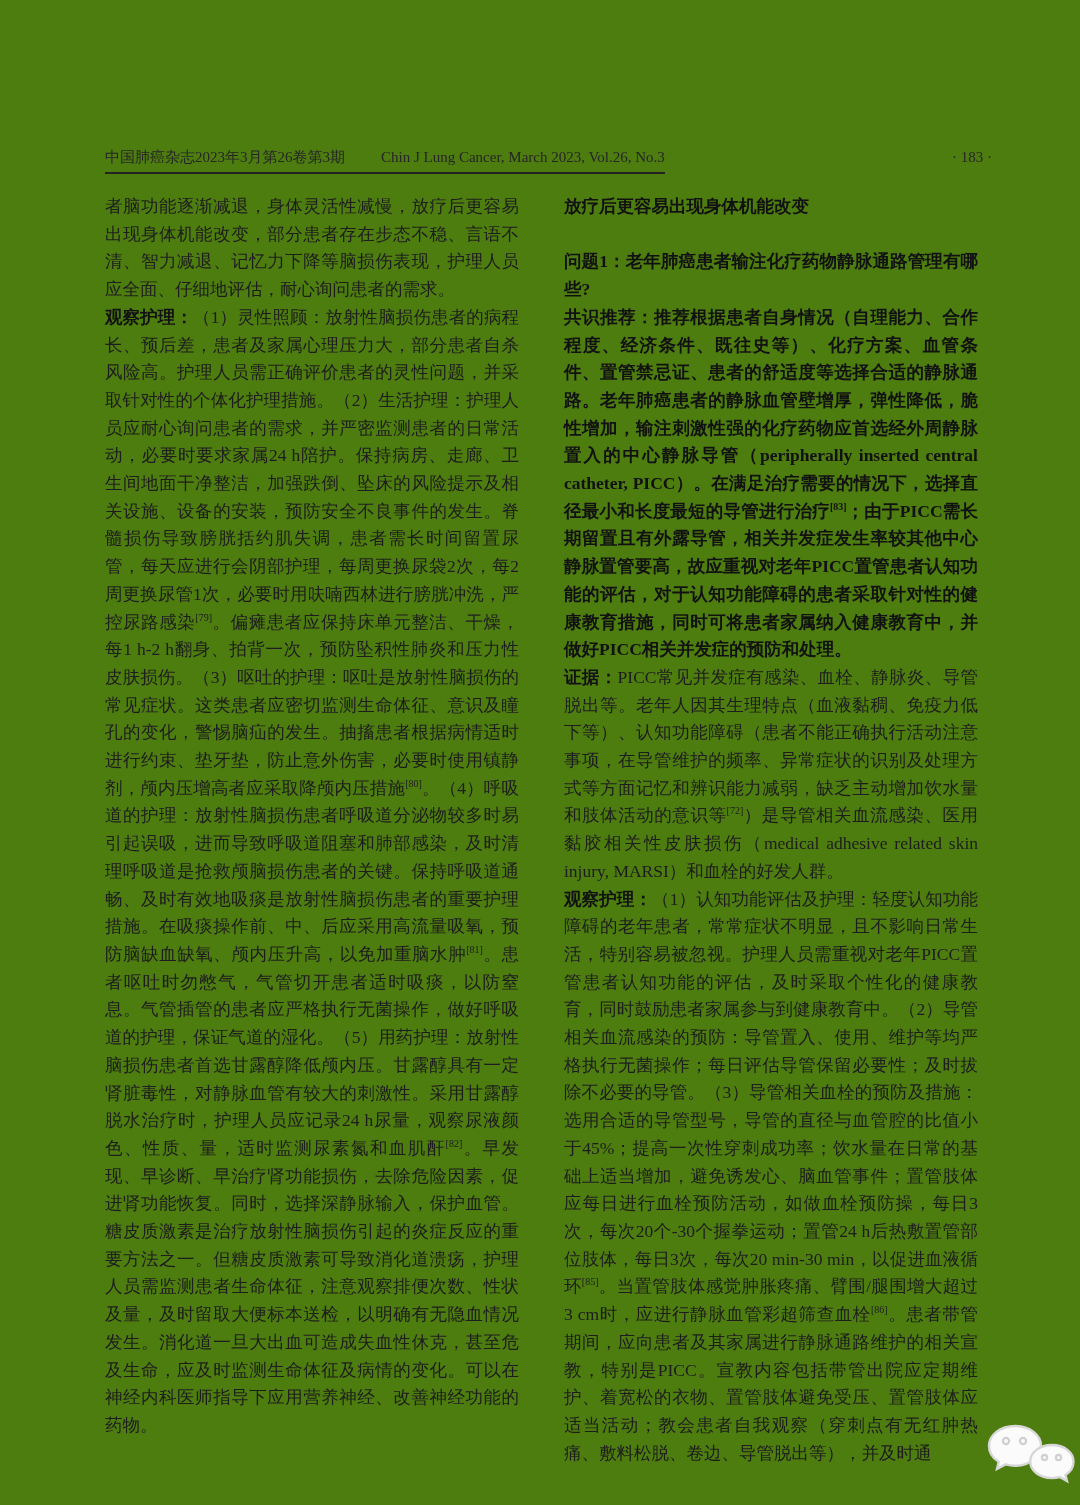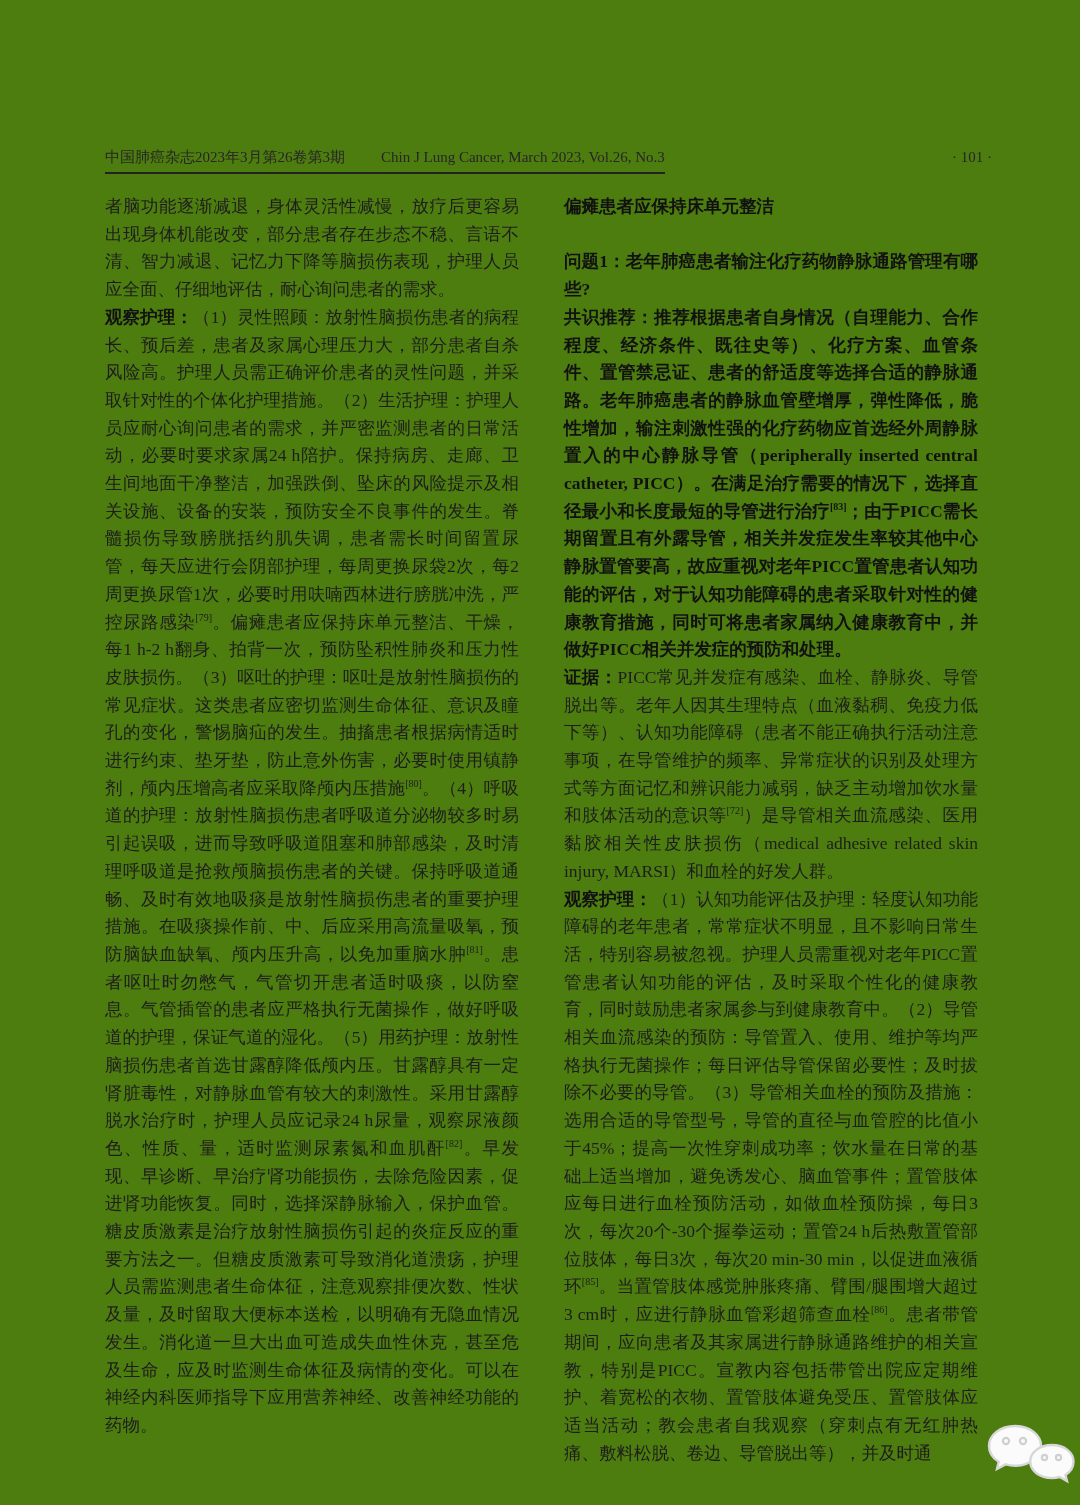--- a/index.html
+++ b/index.html
@@ -85,30 +85,30 @@
 </style>
 </head>
 <body>
 
 <div class="page">
 
   <header class="page-header">
     <div class="header-left">
       <span class="cn">中国肺癌杂志2023年3月第26卷第3期</span><span class="en">Chin J Lung Cancer, March 2023, Vol.26, No.3</span>
     </div>
-    <div class="page-number">· 101 ·</div>
+    <div class="page-number">· 183 ·</div>
   </header>
 
   <main class="columns">
     <section class="column" id="col-left">
         <p class="para"><span>者脑功能逐渐减退，身体灵活性减慢，放疗后更容易出现身体机能改变，部分患者存在步态不稳、言语不清、智力减退、记忆力下降等脑损伤表现，护理人员应全面、仔细地评估，耐心询问患者的需求。</span></p>
         <p class="para"><span class="b">观察护理：</span><span>（1）灵性照顾：放射性脑损伤患者的病程长、预后差，患者及家属心理压力大，部分患者自杀风险高。护理人员需正确评价患者的灵性问题，并采取针对性的个体化护理措施。（2）生活护理：护理人员应耐心询问患者的需求，并严密监测患者的日常活动，必要时要求家属24 h陪护。保持病房、走廊、卫生间地面干净整洁，加强跌倒、坠床的风险提示及相关设施、设备的安装，预防安全不良事件的发生。脊髓损伤导致膀胱括约肌失调，患者需长时间留置尿管，每天应进行会阴部护理，每周更换尿袋2次，每2周更换尿管1次，必要时用呋喃西林进行膀胱冲洗，严控尿路感染</span><sup>[79]</sup><span>。偏瘫患者应保持床单元整洁、干燥，每1 h-2 h翻身、拍背一次，预防坠积性肺炎和压力性皮肤损伤。（3）呕吐的护理：呕吐是放射性脑损伤的常见症状。这类患者应密切监测生命体征、意识及瞳孔的变化，警惕脑疝的发生。抽搐患者根据病情适时进行约束、垫牙垫，防止意外伤害，必要时使用镇静剂，颅内压增高者应采取降颅内压措施</span><sup>[80]</sup><span>。（4）呼吸道的护理：放射性脑损伤患者呼吸道分泌物较多时易引起误吸，进而导致呼吸道阻塞和肺部感染，及时清理呼吸道是抢救颅脑损伤患者的关键。保持呼吸道通畅、及时有效地吸痰是放射性脑损伤患者的重要护理措施。在吸痰操作前、中、后应采用高流量吸氧，预防脑缺血缺氧、颅内压升高，以免加重脑水肿</span><sup>[81]</sup><span>。患者呕吐时勿憋气，气管切开患者适时吸痰，以防窒息。气管插管的患者应严格执行无菌操作，做好呼吸道的护理，保证气道的湿化。（5）用药护理：放射性脑损伤患者首选甘露醇降低颅内压。甘露醇具有一定肾脏毒性，对静脉血管有较大的刺激性。采用甘露醇脱水治疗时，护理人员应记录24 h尿量，观察尿液颜色、性质、量，适时监测尿素氮和血肌酐</span><sup>[82]</sup><span>。早发现、早诊断、早治疗肾功能损伤，去除危险因素，促进肾功能恢复。同时，选择深静脉输入，保护血管。糖皮质激素是治疗放射性脑损伤引起的炎症反应的重要方法之一。但糖皮质激素可导致消化道溃疡，护理人员需监测患者生命体征，注意观察排便次数、性状及量，及时留取大便标本送检，以明确有无隐血情况发生。消化道一旦大出血可造成失血性休克，甚至危及生命，应及时监测生命体征及病情的变化。可以在神经内科医师指导下应用营养神经、改善神经功能的药物。</span></p>
       </section>
     <section class="column" id="col-right">
-        <p class="para heading"><span class="b">偏瘫患者应保持床单元整洁</span></p>
+        <p class="para heading"><span class="b">放疗后更容易出现身体机能改变</span></p>
         <p class="para"><span class="b">问题1：老年肺癌患者输注化疗药物静脉通路管理有哪些?</span></p>
         <p class="para"><span class="b">共识推荐：推荐根据患者自身情况（自理能力、合作程度、经济条件、既往史等）、化疗方案、血管条件、置管禁忌证、患者的舒适度等选择合适的静脉通路。老年肺癌患者的静脉血管壁增厚，弹性降低，脆性增加，输注刺激性强的化疗药物应首选经外周静脉置入的中心静脉导管（peripherally inserted central catheter, PICC）。在满足治疗需要的情况下，选择直径最小和长度最短的导管进行治疗</span><sup class="b">[83]</sup><span class="b">；由于PICC需长期留置且有外露导管，相关并发症发生率较其他中心静脉置管要高，故应重视对老年PICC置管患者认知功能的评估，对于认知功能障碍的患者采取针对性的健康教育措施，同时可将患者家属纳入健康教育中，并做好PICC相关并发症的预防和处理。</span></p>
         <p class="para"><span class="b">证据：</span><span>PICC常见并发症有感染、血栓、静脉炎、导管脱出等。老年人因其生理特点（血液黏稠、免疫力低下等）、认知功能障碍（患者不能正确执行活动注意事项，在导管维护的频率、异常症状的识别及处理方式等方面记忆和辨识能力减弱，缺乏主动增加饮水量和肢体活动的意识等</span><sup>[72]</sup><span>）是导管相关血流感染、医用黏胶相关性皮肤损伤（medical adhesive related skin injury, MARSI）和血栓的好发人群。</span></p>
         <p class="para"><span class="b">观察护理：</span><span>（1）认知功能评估及护理：轻度认知功能障碍的老年患者，常常症状不明显，且不影响日常生活，特别容易被忽视。护理人员需重视对老年PICC置管患者认知功能的评估，及时采取个性化的健康教育，同时鼓励患者家属参与到健康教育中。（2）导管相关血流感染的预防：导管置入、使用、维护等均严格执行无菌操作；每日评估导管保留必要性；及时拔除不必要的导管。（3）导管相关血栓的预防及措施：选用合适的导管型号，导管的直径与血管腔的比值小于45%；提高一次性穿刺成功率；饮水量在日常的基础上适当增加，避免诱发心、脑血管事件；置管肢体应每日进行血栓预防活动，如做血栓预防操，每日3次，每次20个-30个握拳运动；置管24 h后热敷置管部位肢体，每日3次，每次20 min-30 min，以促进血液循环</span><sup>[85]</sup><span>。当置管肢体感觉肿胀疼痛、臂围/腿围增大超过3 cm时，应进行静脉血管彩超筛查血栓</span><sup>[86]</sup><span>。患者带管期间，应向患者及其家属进行静脉通路维护的相关宣教，特别是PICC。宣教内容包括带管出院应定期维护、着宽松的衣物、置管肢体避免受压、置管肢体应适当活动；教会患者自我观察（穿刺点有无红肿热痛、敷料松脱、卷边、导管脱出等），并及时通</span></p>
       </section>
   </main>
 
   <div class="watermark">
     <svg class="wm-icon" width="92" height="62" viewBox="0 0 92 62" xmlns="http://www.w3.org/2000/svg">
       <g fill="#fbfbfb" stroke="#d7d7d7" stroke-width="2.4">

